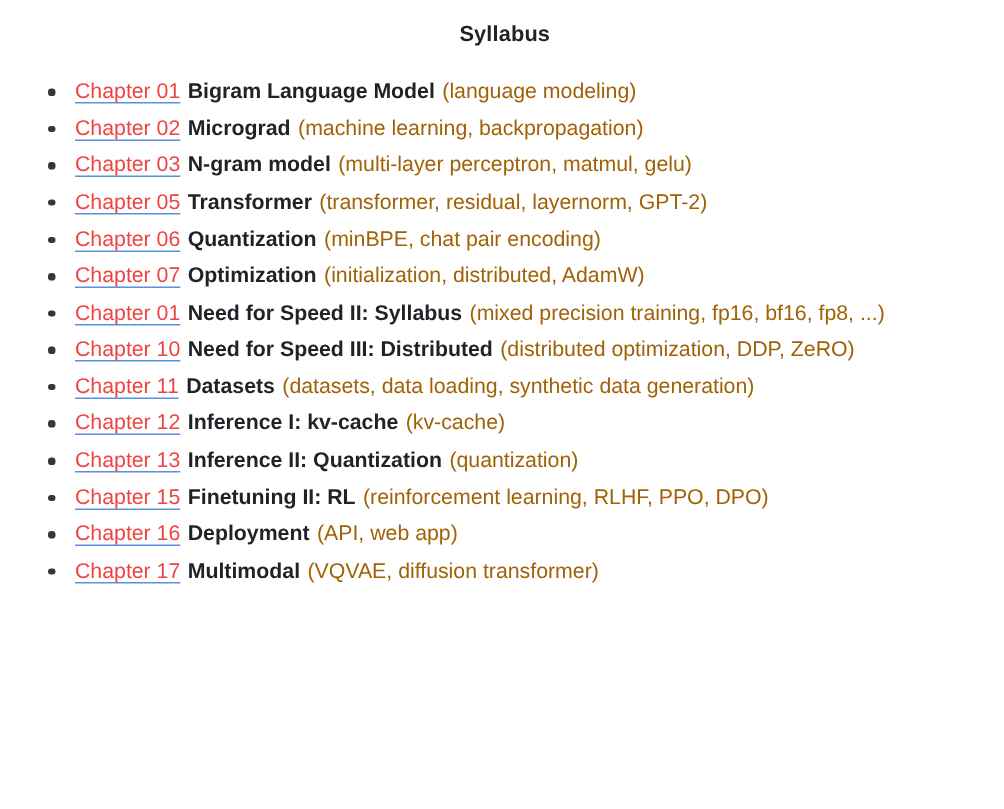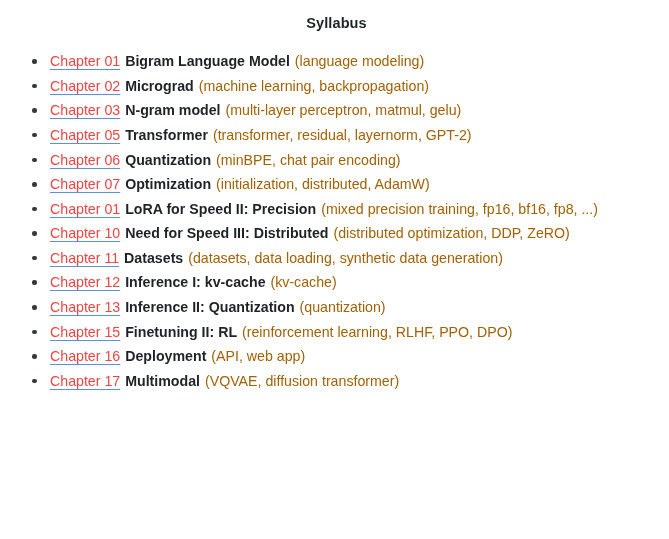--- a/index.html
+++ b/index.html
@@ -79,21 +79,21 @@
 
   <h2 class="section-heading">Syllabus</h2>
 
   <ul class="syllabus-list">
       <li><a class="chapter-link" href="#">Chapter 01</a> <span class="chapter-title">Bigram Language Model</span> <span class="chapter-topics">(language modeling)</span></li>
       <li><a class="chapter-link" href="#">Chapter 02</a> <span class="chapter-title">Micrograd</span> <span class="chapter-topics">(machine learning, backpropagation)</span></li>
       <li><a class="chapter-link" href="#">Chapter 03</a> <span class="chapter-title">N-gram model</span> <span class="chapter-topics">(multi-layer perceptron, matmul, gelu)</span></li>
       <li><a class="chapter-link" href="#">Chapter 05</a> <span class="chapter-title">Transformer</span> <span class="chapter-topics">(transformer, residual, layernorm, GPT-2)</span></li>
       <li><a class="chapter-link" href="#">Chapter 06</a> <span class="chapter-title">Quantization</span> <span class="chapter-topics">(minBPE, chat pair encoding)</span></li>
       <li><a class="chapter-link" href="#">Chapter 07</a> <span class="chapter-title">Optimization</span> <span class="chapter-topics">(initialization, distributed, AdamW)</span></li>
-      <li><a class="chapter-link" href="#">Chapter 01</a> <span class="chapter-title">LoRA for Speed II: Precision</span> <span class="chapter-topics">(mixed precision training, fp16, bf16, fp8, ...)</span></li>
+      <li><a class="chapter-link" href="#">Chapter 01</a> <span class="chapter-title">Need for Speed II: Syllabus</span> <span class="chapter-topics">(mixed precision training, fp16, bf16, fp8, ...)</span></li>
       <li><a class="chapter-link" href="#">Chapter 10</a> <span class="chapter-title">Need for Speed III: Distributed</span> <span class="chapter-topics">(distributed optimization, DDP, ZeRO)</span></li>
       <li><a class="chapter-link" href="#">Chapter 11</a> <span class="chapter-title">Datasets</span> <span class="chapter-topics">(datasets, data loading, synthetic data generation)</span></li>
       <li><a class="chapter-link" href="#">Chapter 12</a> <span class="chapter-title">Inference I: kv-cache</span> <span class="chapter-topics">(kv-cache)</span></li>
       <li><a class="chapter-link" href="#">Chapter 13</a> <span class="chapter-title">Inference II: Quantization</span> <span class="chapter-topics">(quantization)</span></li>
       <li><a class="chapter-link" href="#">Chapter 15</a> <span class="chapter-title">Finetuning II: RL</span> <span class="chapter-topics">(reinforcement learning, RLHF, PPO, DPO)</span></li>
       <li><a class="chapter-link" href="#">Chapter 16</a> <span class="chapter-title">Deployment</span> <span class="chapter-topics">(API, web app)</span></li>
       <li><a class="chapter-link" href="#">Chapter 17</a> <span class="chapter-title">Multimodal</span> <span class="chapter-topics">(VQVAE, diffusion transformer)</span></li>
     </ul>
 
 </div>

